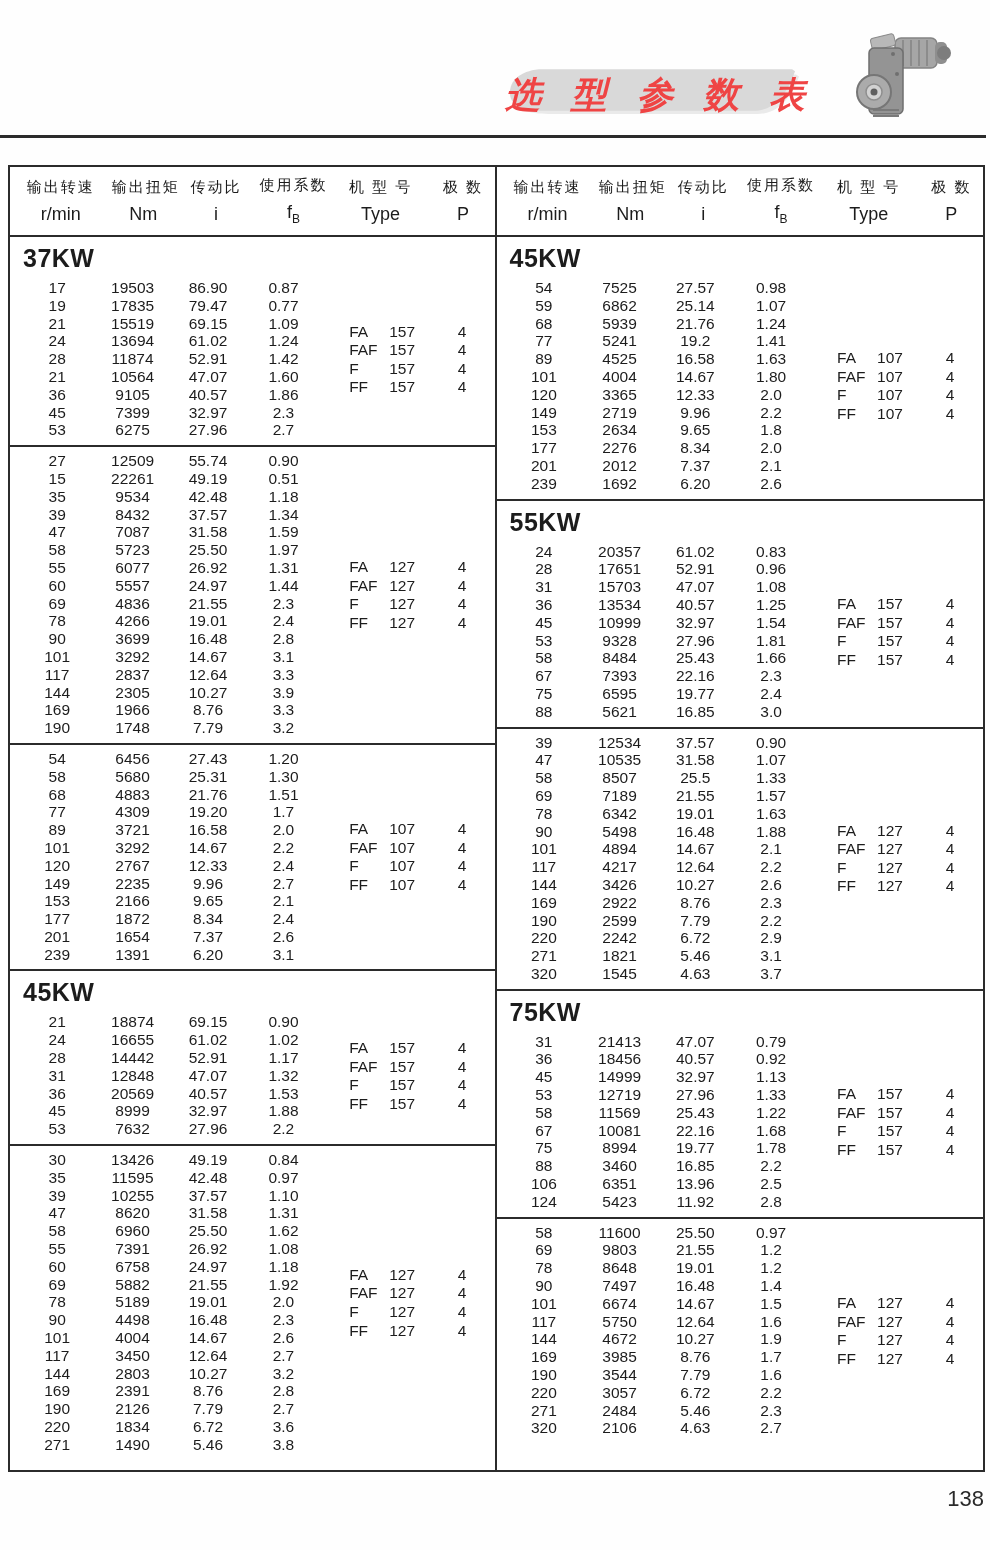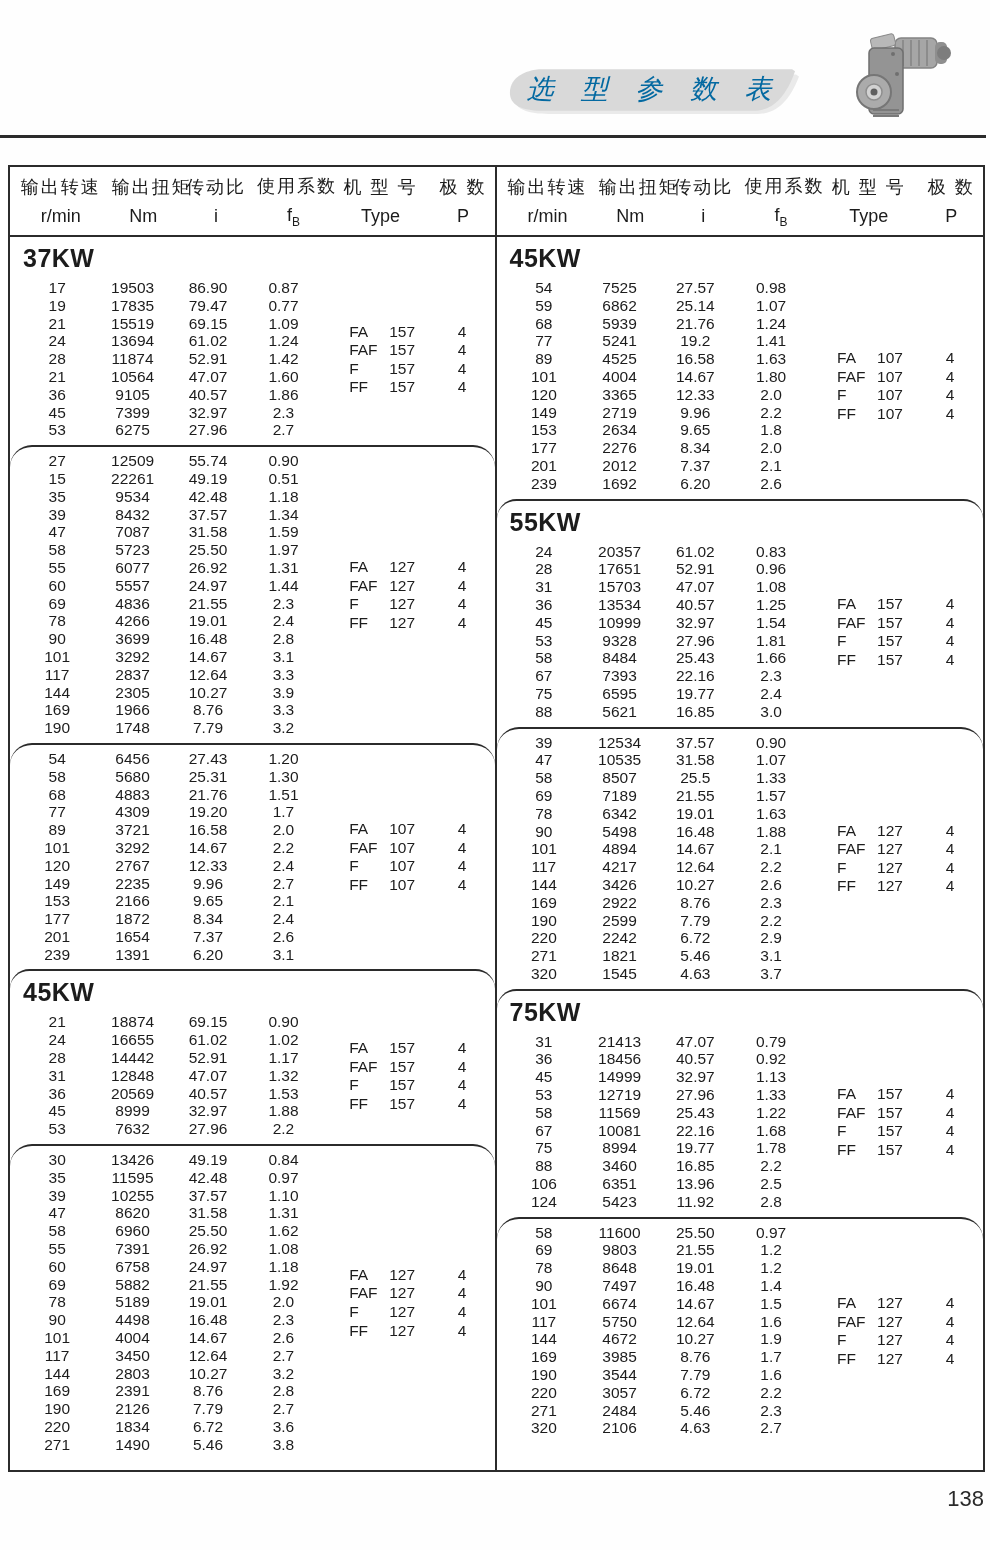--- a/index.html
+++ b/index.html
@@ -7,48 +7,48 @@
     width:990px;height:1550px;position:relative;overflow:hidden;
     background:#fefefe;color:var(--text,#1c1c1c);
     font-family:"Liberation Sans","DejaVu Sans",sans-serif;
     -webkit-font-smoothing:antialiased;
   }
   
   .banner{position:absolute;left:505px;top:64px;width:298px;height:52px;}
   .banner svg{position:absolute;left:0;top:0;width:100%;height:100%;}
   .banner-text{
     position:absolute;left:0;top:7px;width:100%;text-align:center;
-    font-size:27px;font-style:italic;font-weight:normal;letter-spacing:10px;
-    color:#0369a1;white-space:nowrap;
+    font-size:36px;font-style:italic;font-weight:bold;letter-spacing:10px;
+    color:#ef4444;white-space:nowrap;
   }
   .gearmotor{position:absolute;left:845px;top:24px;width:114px;height:110px;}
   .toprule{position:absolute;left:0;top:135px;width:986px;height:3px;background:var(--border,#2b2b2b);}
   
   .frame{
     position:absolute;left:8px;top:165px;width:977px;height:1307px;
     border:2px solid var(--border,#2b2b2b);display:flex;box-sizing:border-box;background:#fff;
   }
   .half{width:50%;box-sizing:border-box;overflow:hidden;}
   .half.left{border-right:2px solid var(--border,#2b2b2b);}
   
   .thead{
     height:70px;border-bottom:2.5px solid var(--border,#2b2b2b);
     display:flex;align-items:center;box-sizing:border-box;
   }
   .hc{display:flex;flex-direction:column;row-gap:7px;text-align:center;white-space:nowrap;}
-  .hc .cn{font-size:18px;letter-spacing:2px;}
+  .hc .cn{font-size:15px;letter-spacing:2px;}
   .hc .en{font-size:18px;}
   .hc .en sub{font-size:12px;}
   .h1{width:21%;}.h2{width:13%;}.h3{width:17%;}.h4{width:15%;}.h5{width:21%;}.h6{width:13%;}
   
   .section-title{
     height:37px;line-height:42px;padding-left:13px;
     font-size:25px;font-weight:bold;letter-spacing:0.5px;
   }
-  .sep{border-top:2px solid var(--border,#2b2b2b);border-radius:22px;}
+  .sep{border-top:2px solid var(--border,#2b2b2b);}
   .block{position:relative;padding:5px 13px 6px 0;}
   .row{height:17.8px;line-height:17.8px;font-size:15.5px;white-space:nowrap;}
   .row span{display:inline-block;text-align:center;vertical-align:top;}
   .d1{width:20%;}.d2{width:12%;}.d3{width:20%;}.d4{width:12%;}
   
   .types{
     position:absolute;left:70%;top:50%;transform:translateY(-50%);
     width:28%;
   }
   .trow{display:flex;height:18.6px;line-height:18.6px;font-size:15.5px;white-space:nowrap;}

